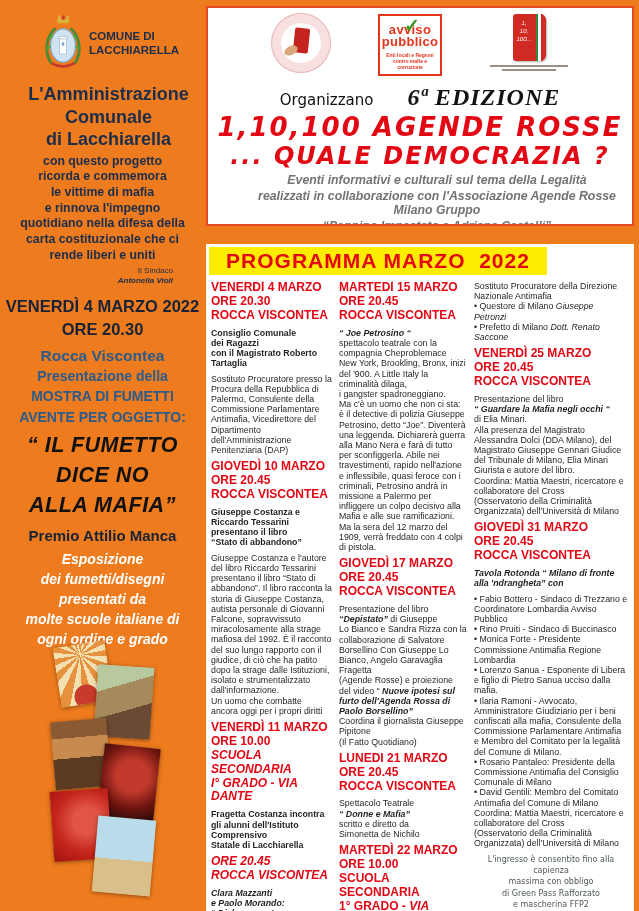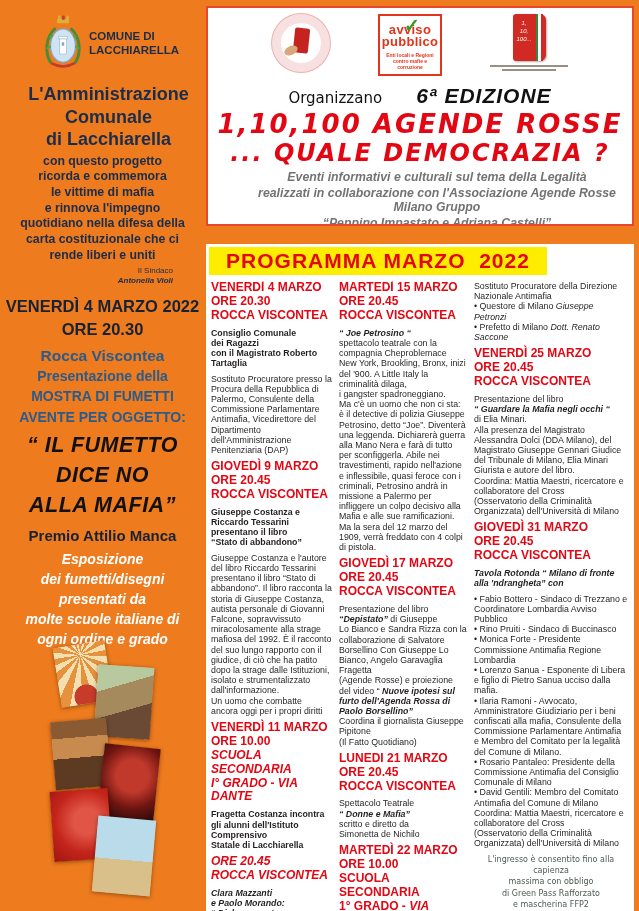--- a/index.html
+++ b/index.html
@@ -58,21 +58,21 @@
   .nb-wrap{display:flex;flex-direction:column;align-items:center;}
   .notebook{width:33px;height:47px;background:#d12a22;border-radius:3px 6px 6px 3px;position:relative;
             box-shadow:1px 1px 2px rgba(0,0,0,.3);}
   .notebook::after{content:"";position:absolute;right:3px;top:0;width:7px;height:100%;
             background:linear-gradient(to right,#2e8b3a 0 34%,#fff 34% 67%,#d12a22 67%);}
   .nb-text{position:absolute;left:4px;top:6px;color:#fff;font-size:6px;font-style:italic;line-height:1.3;}
   .nb-cap{margin-top:4px;width:78px;}
   .nb-cap i{display:block;height:2px;background:#9b8f85;margin-bottom:2px;}
   .org-row{display:flex;justify-content:center;align-items:baseline;gap:34px;margin-top:4px;}
   .organizzano{font-size:15px;color:#111;font-family:"DejaVu Sans",sans-serif;}
-  .edition{font-size:21px;font-weight:700;font-style:italic;color:#111;font-family:Liberation Sans, sans-serif;letter-spacing:1px;}
+  .edition{font-size:24px;font-weight:700;font-style:italic;color:#111;font-family:Liberation Serif, serif;letter-spacing:1px;}
   .big-title{color:var(--red);font-weight:700;font-style:italic;font-family:"DejaVu Sans",sans-serif;
              font-size:26px;line-height:1.05;letter-spacing:2px;margin-top:3px;}
   .big-title.t2{font-size:24px;}
   .subs{margin-top:4px;font-size:12.3px;font-weight:700;font-style:italic;color:#737373;line-height:1.18;padding-left:34px;}
 
   
   .program-box{position:absolute;left:206px;top:244px;width:428px;height:673px;background:#fff;overflow:hidden;}
   .banner{margin:3px 0 6px 3px;width:338px;height:28px;background:var(--yellow);
           display:flex;align-items:center;justify-content:center;}
   .banner span{color:var(--red);font-weight:700;font-size:21px;letter-spacing:1px;white-space:pre;}
@@ -201,21 +201,21 @@
     </div>
     <div class="pcols">
         <div class="pcol">
           <div class="blk"><span class="s-h">VENERDÌ 4 MARZO
 ORE 20.30
 ROCCA VISCONTEA</span></div>
           <div class="blk"><span class="s-b">Consiglio Comunale
 dei Ragazzi
 con il Magistrato Roberto Tartaglia</span></div>
           <div class="blk"><span class="s-r">Sostituto Procuratore presso la Procura della Repubblica di Palermo, Consulente della Commissione Parlamentare Antimafia, Vicedirettore del Dipartimento dell'Amministrazione Penitenziaria (DAP)</span></div>
-          <div class="blk"><span class="s-h">GIOVEDÌ 9 MARZO
+          <div class="blk"><span class="s-h">GIOVEDÌ 10 MARZO
 ORE 20.45
 ROCCA VISCONTEA</span></div>
           <div class="blk"><span class="s-b">Giuseppe Costanza e Riccardo Tessarini
 presentano il libro
 “Stato di abbandono”</span></div>
           <div class="blk"><span class="s-r">Giuseppe Costanza e l'autore del libro Riccardo Tessarini  presentano il libro “Stato di abbandono”.  Il libro racconta la storia di Giuseppe Costanza,  autista personale di Giovanni Falcone, sopravvissuto miracolosamente alla strage mafiosa del 1992. È il racconto del suo lungo rapporto con il giudice, di ciò che ha patito dopo la strage dalle Istituzioni, isolato e strumentalizzato dall'informazione.
 Un uomo che combatte
 ancora oggi per i propri diritti</span></div>
           <div class="blk"><span class="s-h">VENERDÌ 11 MARZO
 ORE 10.00

